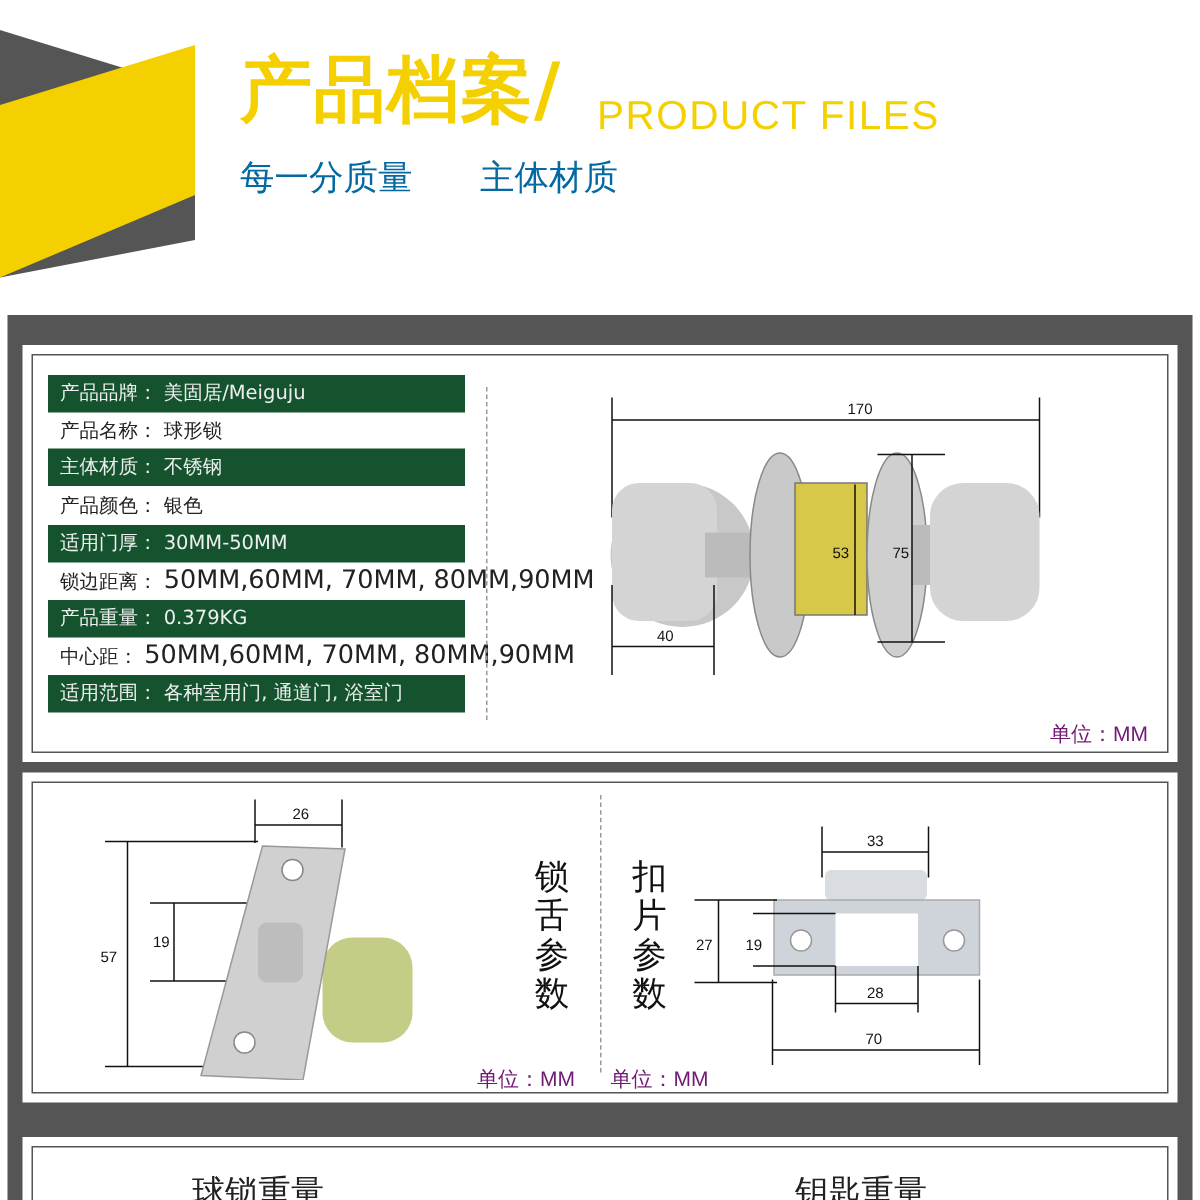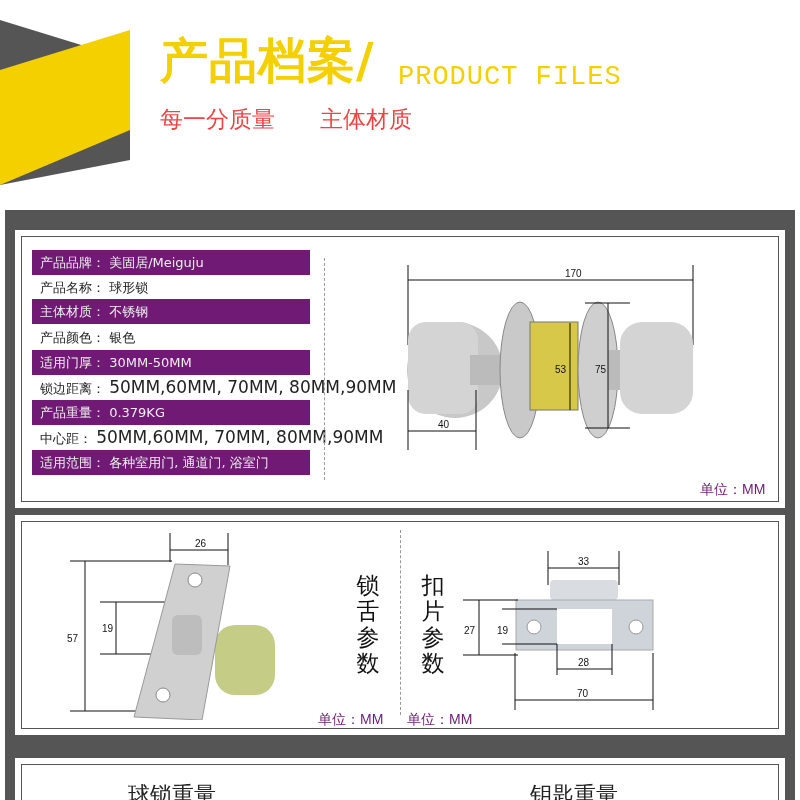--- a/index.html
+++ b/index.html
@@ -1,26 +1,26 @@
 <!DOCTYPE html>
 <html><head>
 <meta charset="utf-8">
 <style>
 *{box-sizing:border-box;margin:0;padding:0}
 body{width:800px;height:800px;overflow:hidden;background:#fff;font-family:"DejaVu Sans","Liberation Sans",sans-serif;position:relative}
 .banner{position:absolute;left:0;top:0;width:692px;height:200px}
 .title{position:absolute;left:160px;top:34px;font-size:48px;font-weight:bold;color:#f5d000;letter-spacing:1px;line-height:52px}
-.title-en{position:absolute;left:398px;top:62px;font-size:27px;color:#f5d000;font-family:Liberation Mono, monospace;line-height:30px;letter-spacing:1px}
-.slogan{position:absolute;top:104px;font-size:23px;color:#ef4444;line-height:30px}
+.title-en{position:absolute;left:398px;top:62px;font-size:27px;color:#f5d000;font-family:Liberation Sans, sans-serif;line-height:30px;letter-spacing:1px}
+.slogan{position:absolute;top:104px;font-size:23px;color:#0369a1;line-height:30px}
 .sub{position:absolute;left:160px;top:141px;font-size:20px;color:#f5c800;font-weight:bold;line-height:26px}
 .frame{position:absolute;left:5px;top:210px;width:790px;height:600px;background:#555}
 .panel{position:absolute;background:#fff}
 .panel .inner{position:absolute;left:6px;top:6px;right:6px;bottom:6px;border:1px solid #555}
 .spec-row{position:absolute;left:32px;width:278px;height:25px;font-size:13px;line-height:25px;padding-left:8px;color:#222;white-space:nowrap}
-.spec-row.dark{background:#701a75;color:#eee}
+.spec-row.dark{background:#14532d;color:#eee}
 .spec-row .small{font-size:17px}
 .dash{position:absolute;border-left:1px dashed #999}
 .unit{position:absolute;font-size:14px;color:#701a75;font-family:"Liberation Sans",sans-serif}
 .vert{position:absolute;font-size:23px;color:#111;width:26px;line-height:26px;text-align:center}
 .dim{position:absolute;font-size:10px;color:#111;font-family:"Liberation Sans",sans-serif}
 .bottom-title{position:absolute;font-size:22px;color:#222}
 </style>
 </head>
 <body>
 

